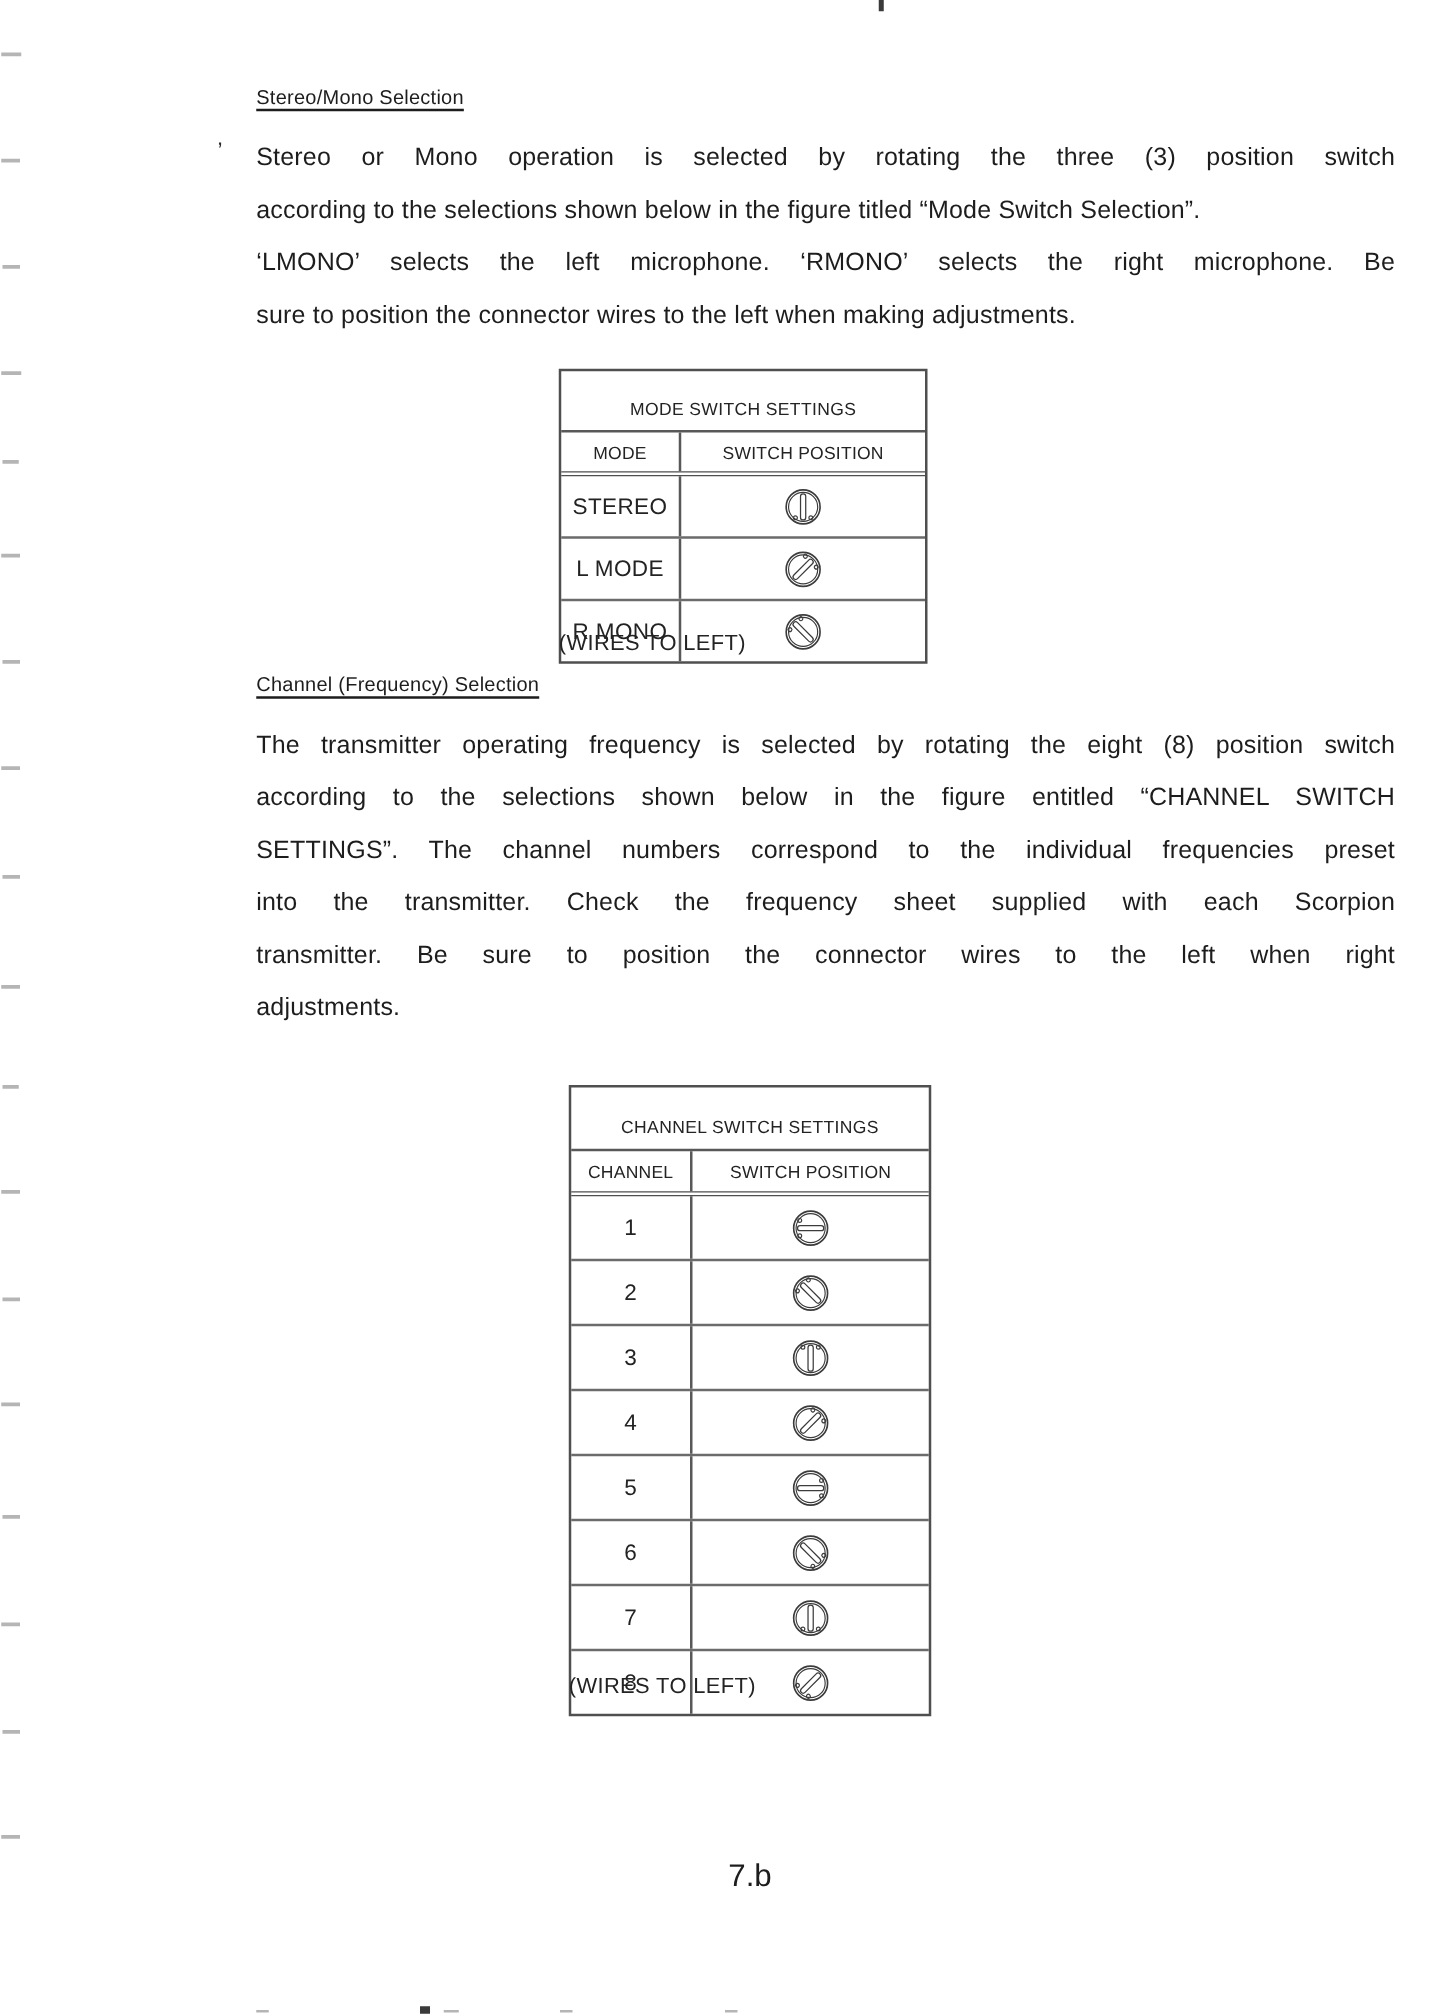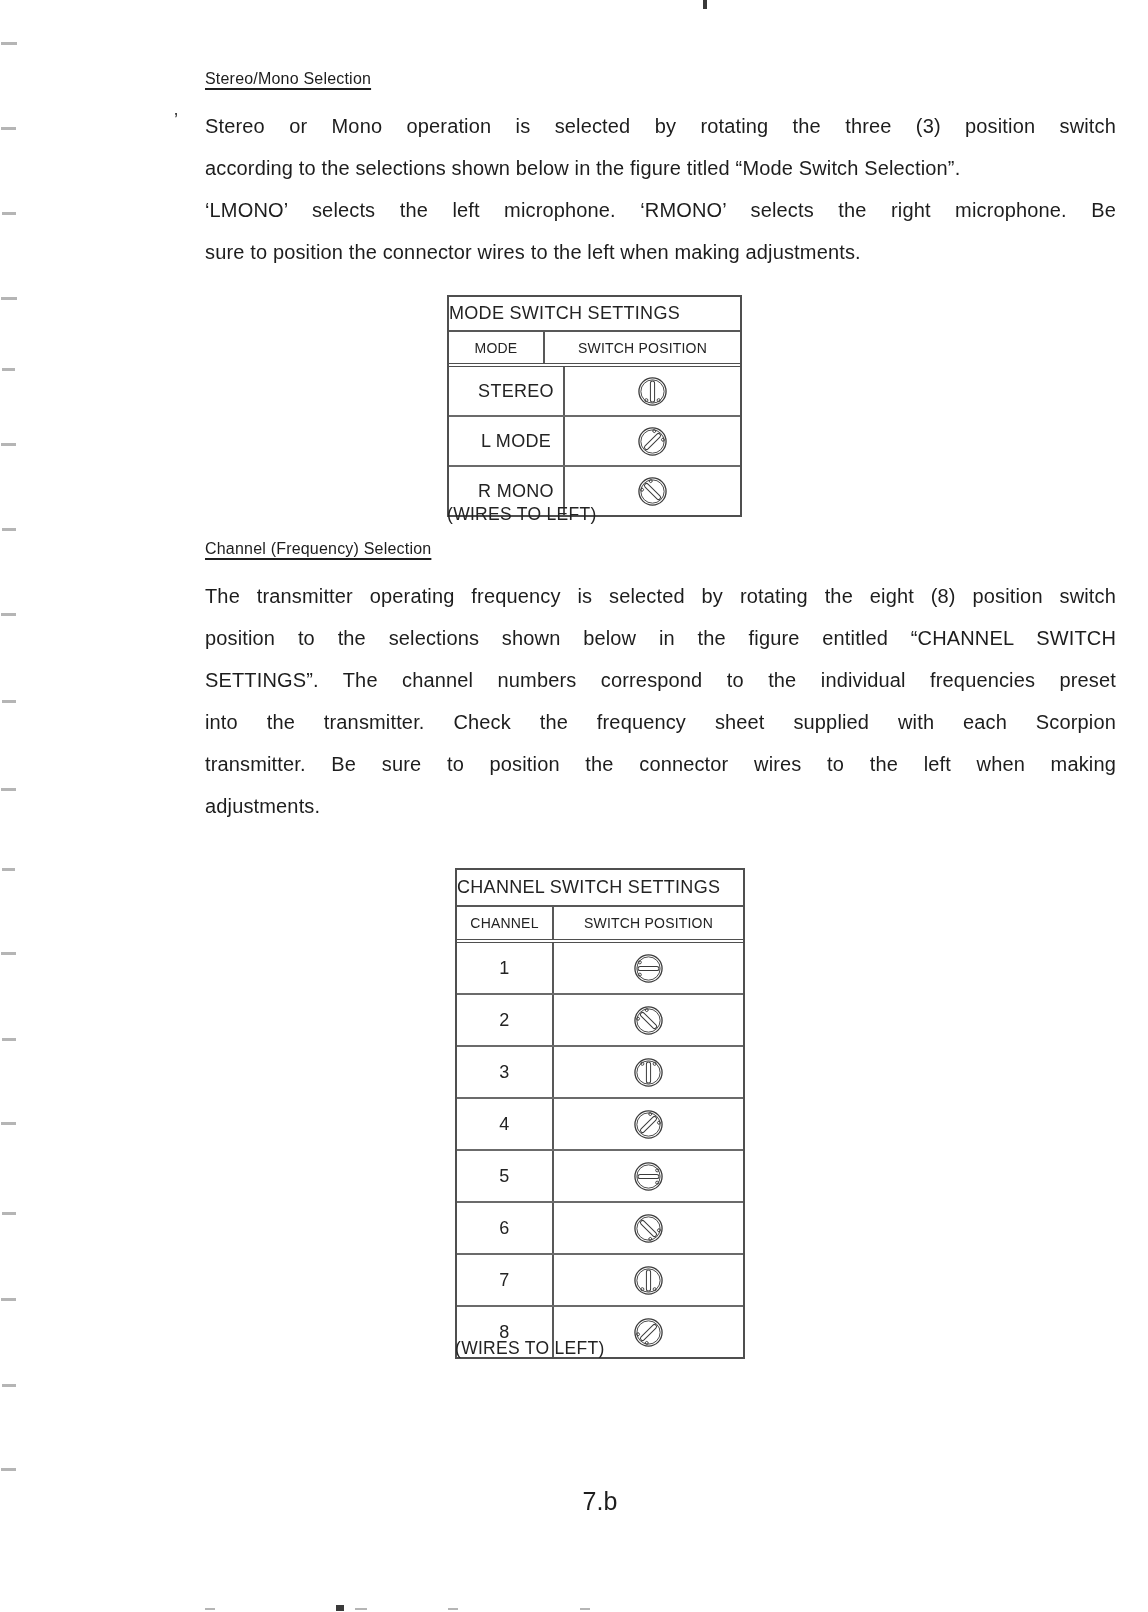--- a/index.html
+++ b/index.html
@@ -33,23 +33,24 @@
     text-align-last:justify;
   }
   
   .settings-table{
     position:absolute;
     border:2px solid #4f4f4f;
     background:#fff;
     box-sizing:border-box;
   }
   .t-title{
-    text-align:left;
-    font-size:18px;letter-spacing:.3px;color:#232323;
+    text-align:center;
+    font-size:14px;letter-spacing:.3px;color:#232323;
     border-bottom:2px solid #585858;
+    margin-top:14px;
   }
   .t-head{
     display:grid;
     border-bottom:4px double #4f4f4f;
   }
   .t-head .cell{
     font-size:14px;color:#232323;letter-spacing:.2px;
     display:flex;align-items:center;justify-content:center;
   }
   .t-row{
@@ -64,21 +65,21 @@
     border-right:2px solid #585858;
   }
   .t-head .cell:first-child{border-right:2px solid #585858;}
   .cell.switch{
     display:flex;align-items:center;justify-content:center;
   }
   .mode-table .t-head, .mode-table .t-row{grid-template-columns:96px 1fr;}
   .channel-table .t-head, .channel-table .t-row{grid-template-columns:97px 1fr;}
   .mode-table .t-title{height:33px;line-height:33px;}
   .mode-table .t-head{height:31px;}
-  .mode-table .t-row{height:48px;padding-left:20px;}
+  .mode-table .t-row{height:48px;}
   .channel-table .t-title{height:35px;line-height:35px;}
   .channel-table .t-head{height:32px;}
   .channel-table .t-row{height:50px;}
   .footnote{
     position:absolute;
     font-size:17.5px;color:#232323;letter-spacing:.3px;
     text-align:left;
   }
   .page-number{
     position:absolute;left:540px;top:1487px;width:120px;
@@ -182,24 +183,24 @@
             </svg>
           </div>
         </div>
       </div>
   </div>
   <div class="footnote" style="left:447px;top:504px;width:281px;">(WIRES TO LEFT)</div>
 
   <div class="heading" style="top:540px;">Channel (Frequency) Selection</div>
   <div class="para" style="top:575px;">
       <div class="line justify">The transmitter operating frequency is selected by rotating the eight (8) position switch</div>
-      <div class="line justify">position to the selections shown below in the figure entitled “CHANNEL SWITCH</div>
+      <div class="line justify">according to the selections shown below in the figure entitled “CHANNEL SWITCH</div>
       <div class="line justify">SETTINGS”.  The channel numbers correspond to the individual frequencies preset</div>
       <div class="line justify">into the transmitter.  Check the frequency sheet supplied with each Scorpion</div>
-      <div class="line justify">transmitter.  Be sure to position the connector wires to the left when making</div>
+      <div class="line justify">transmitter.  Be sure to position the connector wires to the left when right</div>
       <div class="line">adjustments.</div>
     </div>
 
   <div class="settings-table channel-table" style="left:455px;top:868px;width:290px;">
     <div class="t-title">CHANNEL SWITCH SETTINGS</div>
     <div class="t-head">
       <div class="cell">CHANNEL</div>
       <div class="cell">SWITCH POSITION</div>
     </div>
     <div>

